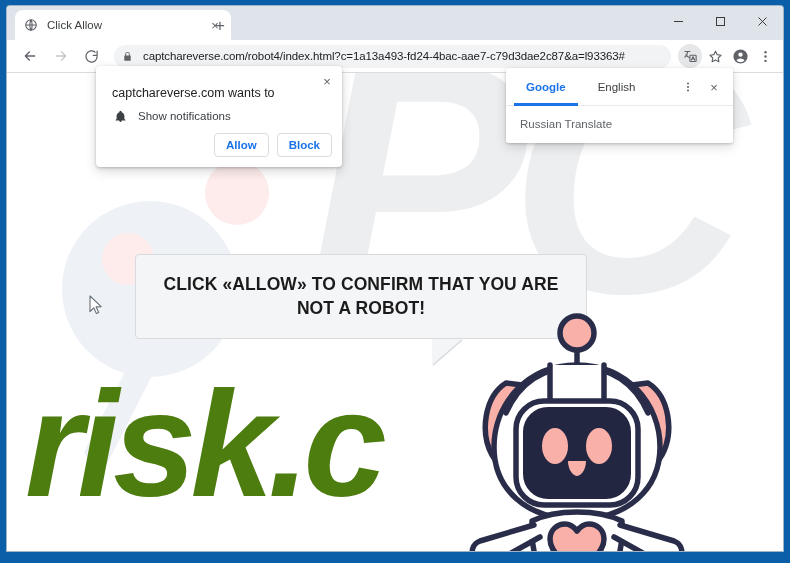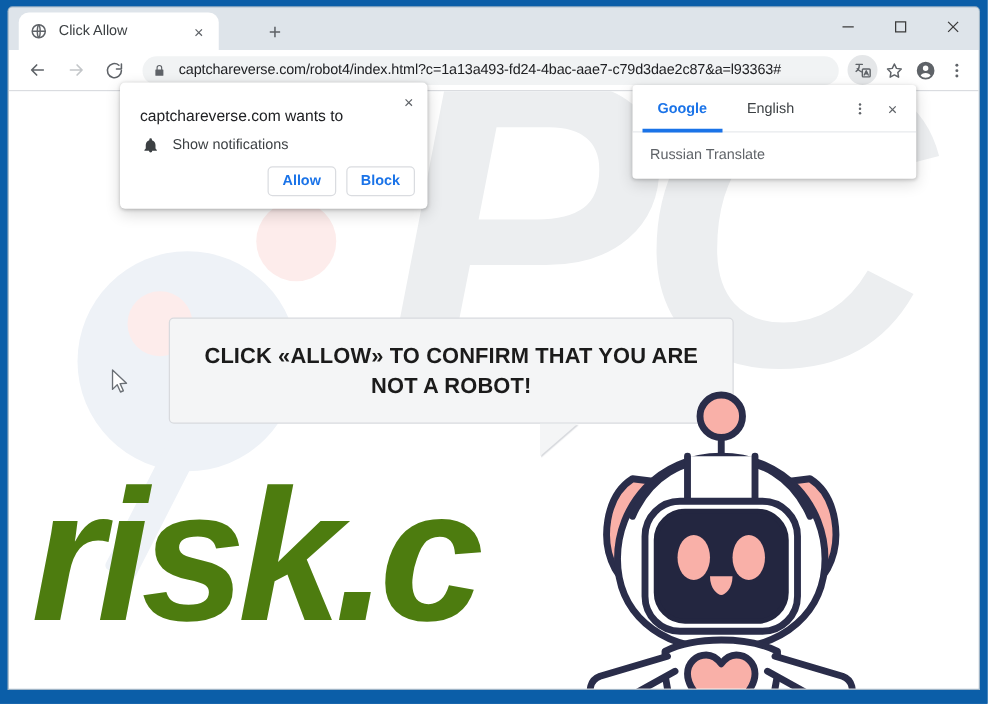--- a/index.html
+++ b/index.html
@@ -28,21 +28,21 @@
   
   #tab-strip {
     position: relative;
     height: 34px;
     background: #dee4ea;
   }
   #tab {
     position: absolute;
     left: 8px;
     top: 4px;
-    width: 160px;
+    width: 216px;
     height: 30px;
     background: #ffffff;
     border-radius: 8px 8px 0 0;
     display: flex;
     align-items: center;
     padding: 0 8px;
   }
   #tab-favicon {
     width: 15px; height: 15px;
     flex: 0 0 15px;

